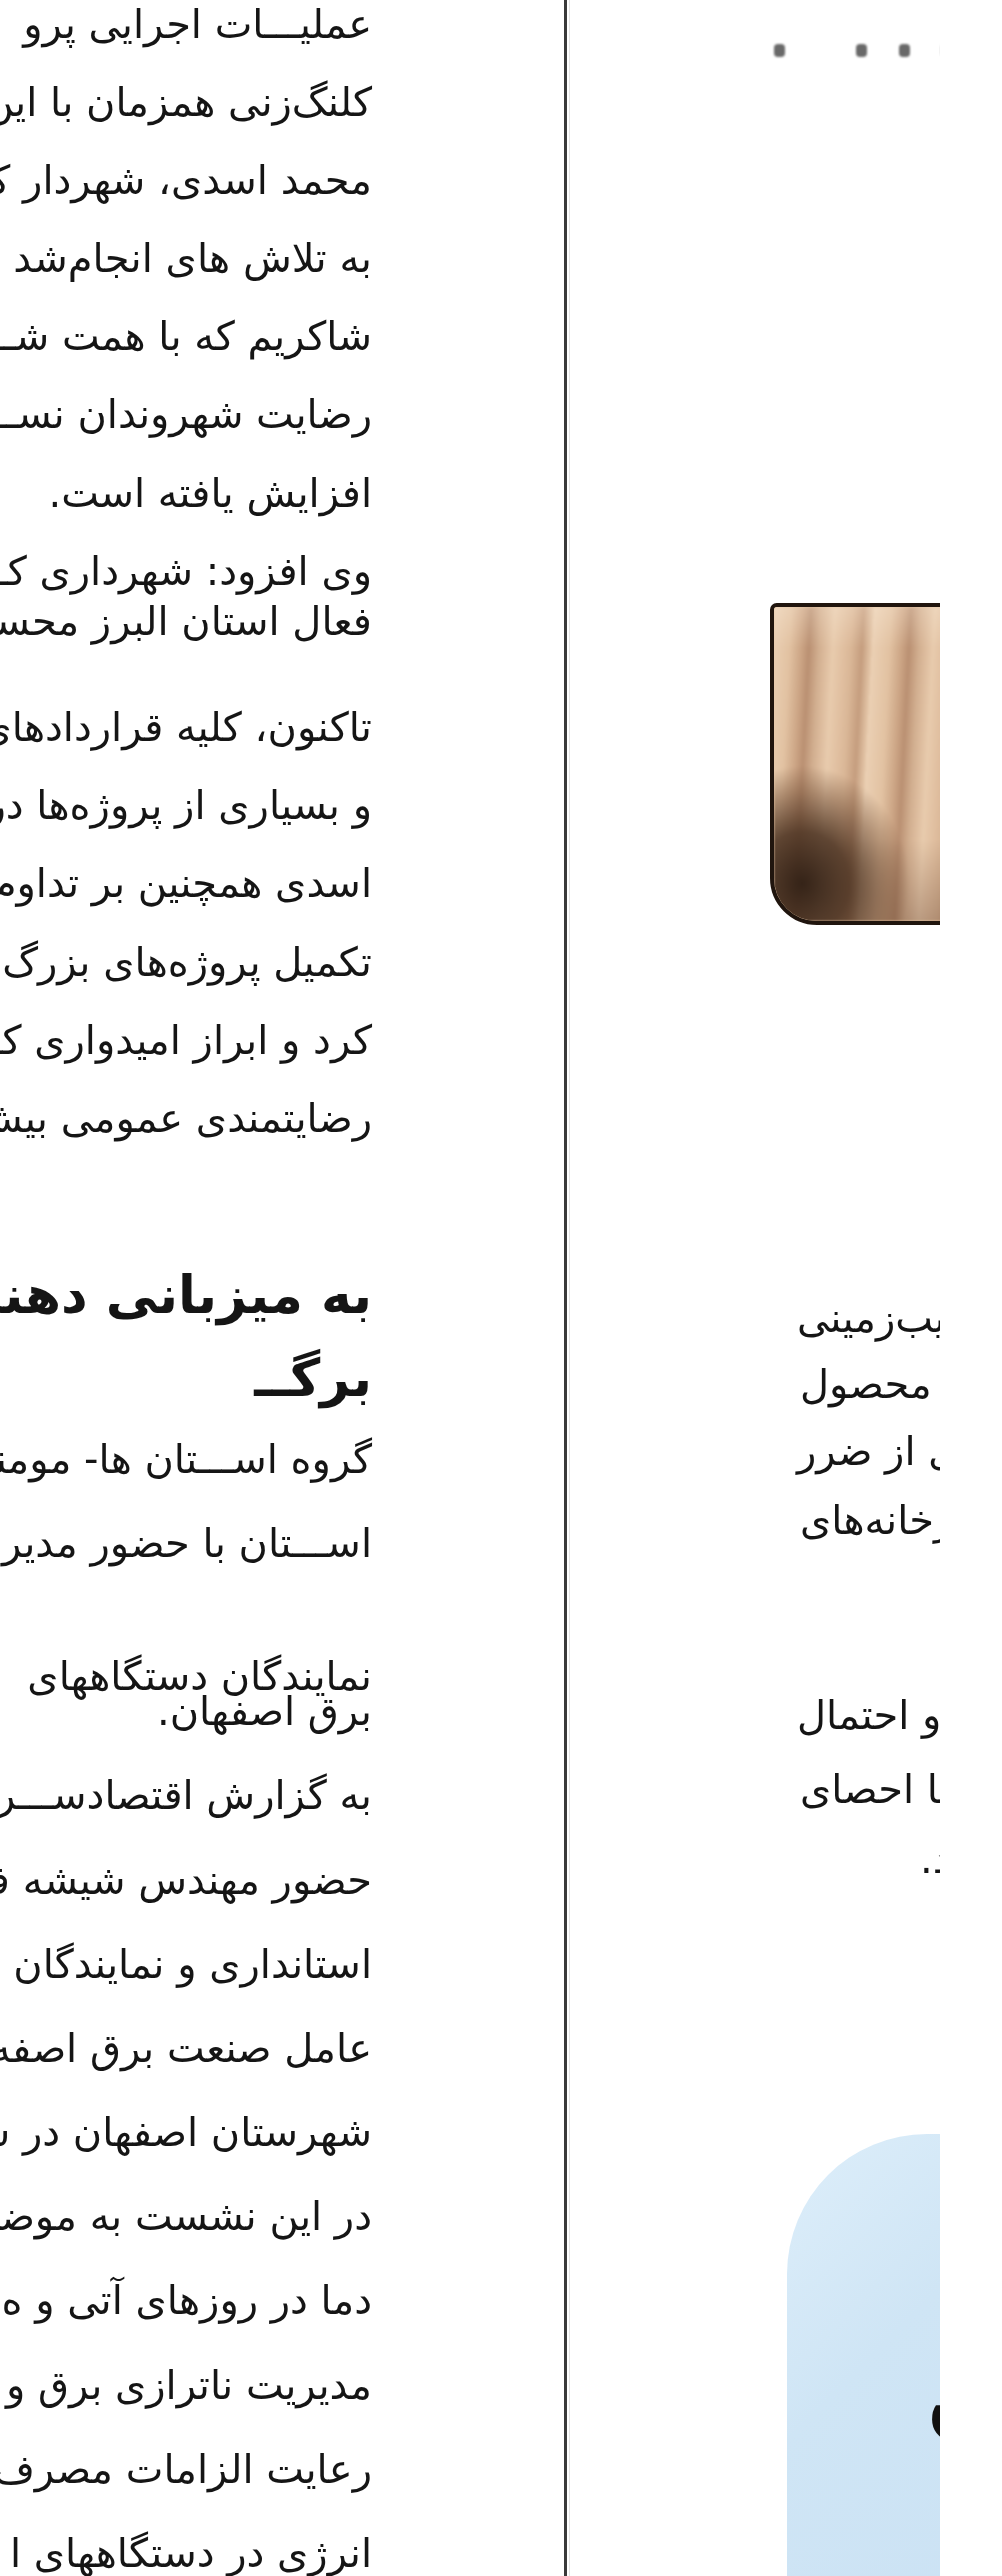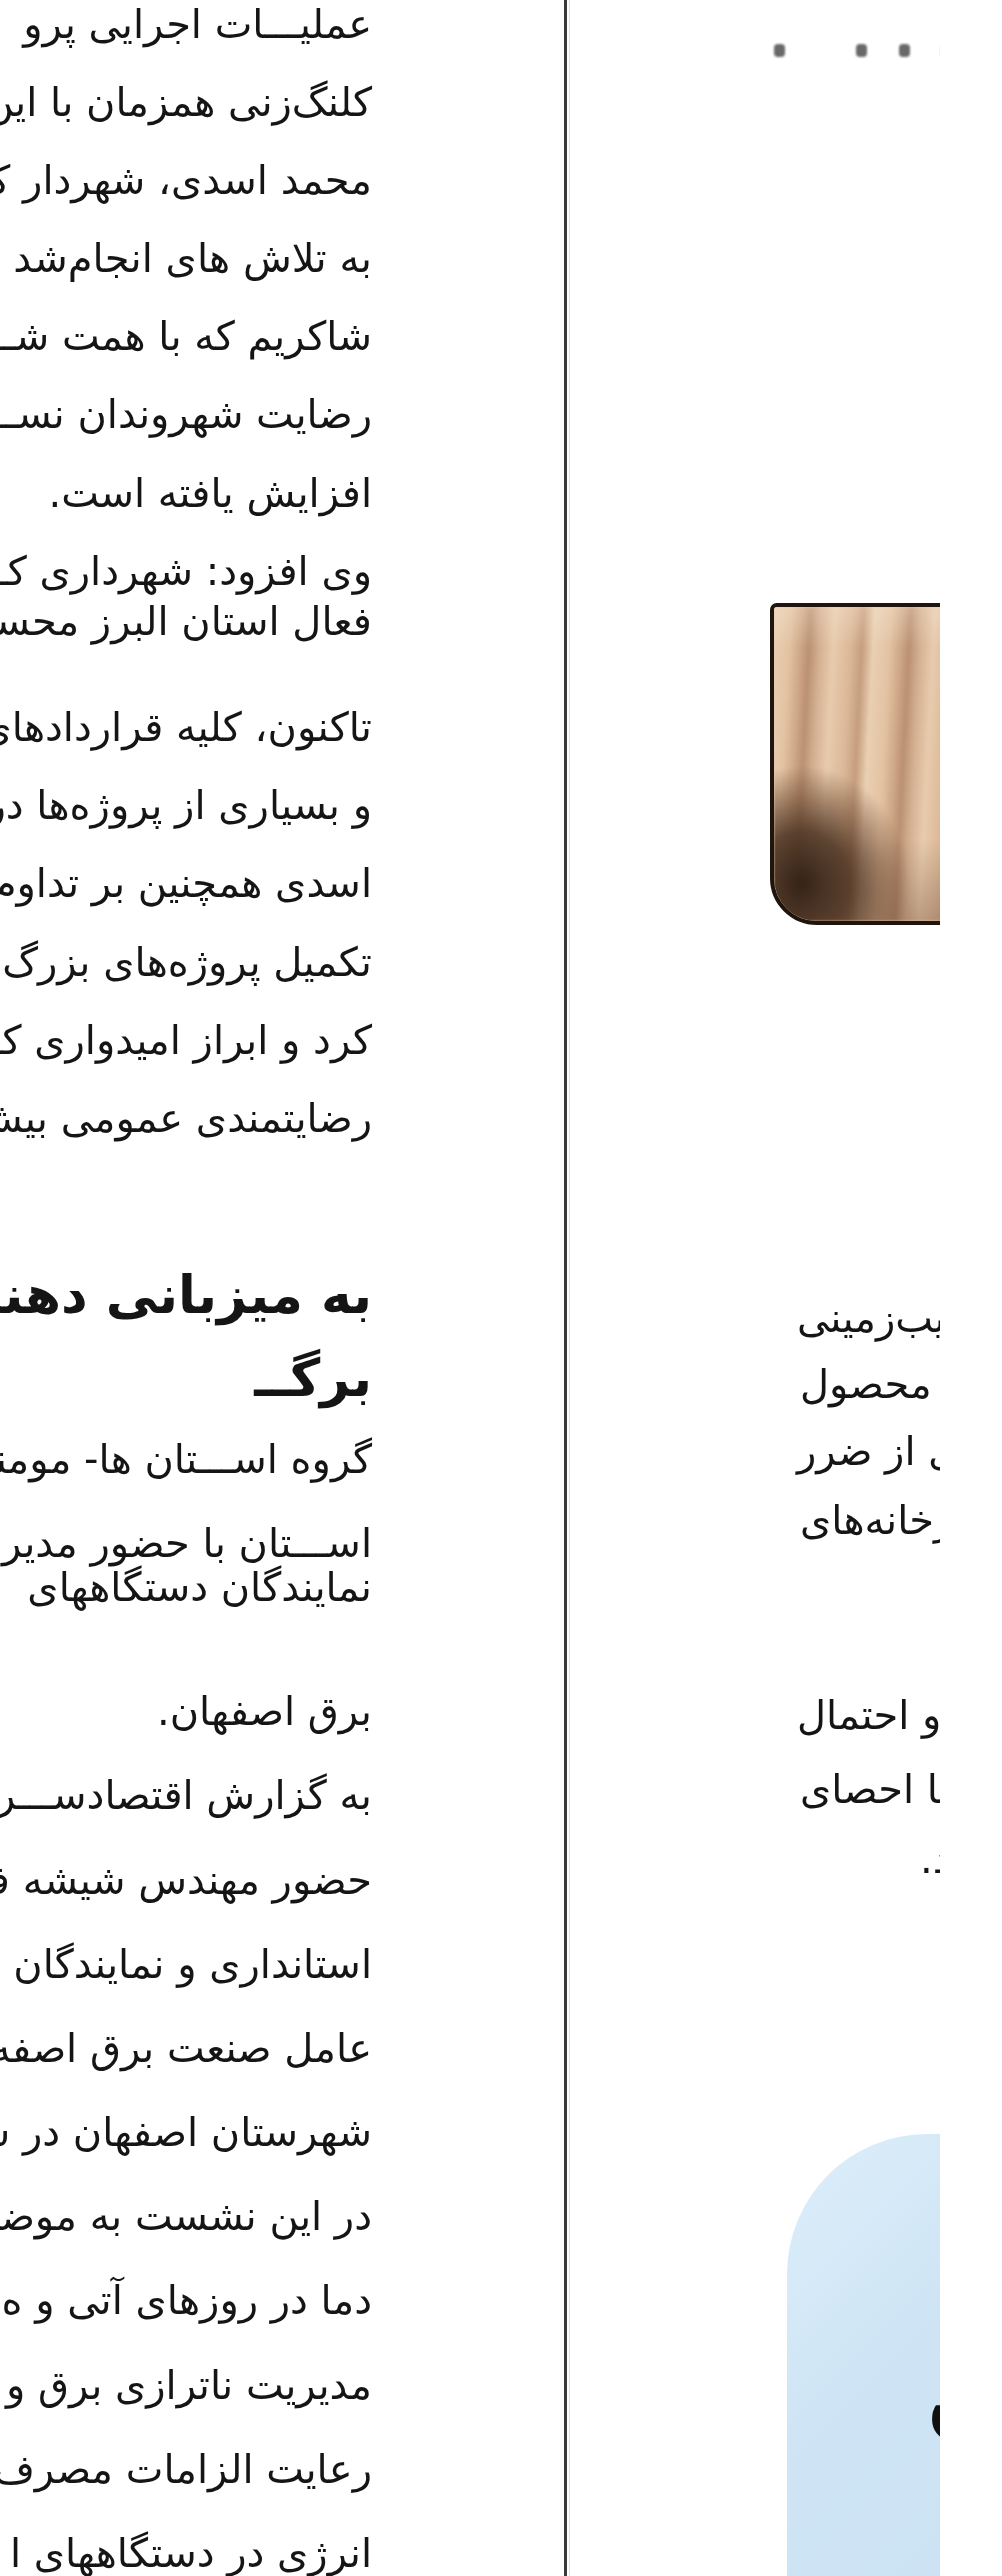--- a/index.html
+++ b/index.html
@@ -103,21 +103,21 @@
       <div class="lcol-line body" style="top: 706px;">تاکنون، کلیه قراردادهای</div>
       <div class="lcol-line body" style="top: 784px;">و بسیاری از پروژه‌ها در</div>
       <div class="lcol-line body" style="top: 862px;">اسدی همچنین بر تداوم</div>
       <div class="lcol-line body" style="top: 941px; margin-left: 32px;">تکمیل پروژه‌های بزرگ</div>
       <div class="lcol-line body" style="top: 1019px;">کرد و ابراز امیدواری کـ</div>
       <div class="lcol-line body" style="top: 1097px;">رضایتمندی عمومی بیش</div>
       <div class="lcol-line head" style="top: 1268px;">به میزبانی دهند</div>
       <div class="lcol-line head" style="top: 1351px;">برگــ</div>
       <div class="lcol-line body" style="top: 1438px;">گروه اســـتان ها- مومنی</div>
       <div class="lcol-line body" style="top: 1522px;">اســـتان با حضور مدیر</div>
-      <div class="lcol-line body" style="top: 1566px;">نمایندگان دستگاههای</div>
+      <div class="lcol-line body" style="top: 1655px;">نمایندگان دستگاههای</div>
       <div class="lcol-line body" style="top: 1690px;">برق اصفهان.</div>
       <div class="lcol-line body" style="top: 1774px;">به گزارش اقتصادســـر</div>
       <div class="lcol-line body" style="top: 1859px;">حضور مهندس شیشه فـ</div>
       <div class="lcol-line body" style="top: 1943px;">استانداری و نمایندگان</div>
       <div class="lcol-line body" style="top: 2027px;">عامل صنعت برق اصفه</div>
       <div class="lcol-line body" style="top: 2111px;">شهرستان اصفهان در ست</div>
       <div class="lcol-line body" style="top: 2195px;">در این نشست به موضو</div>
       <div class="lcol-line body" style="top: 2279px;">دما در روزهای آتی و ه</div>
       <div class="lcol-line body" style="top: 2364px;">مدیریت ناترازی برق و</div>
       <div class="lcol-line body" style="top: 2448px;">رعایت الزامات مصرف</div>

